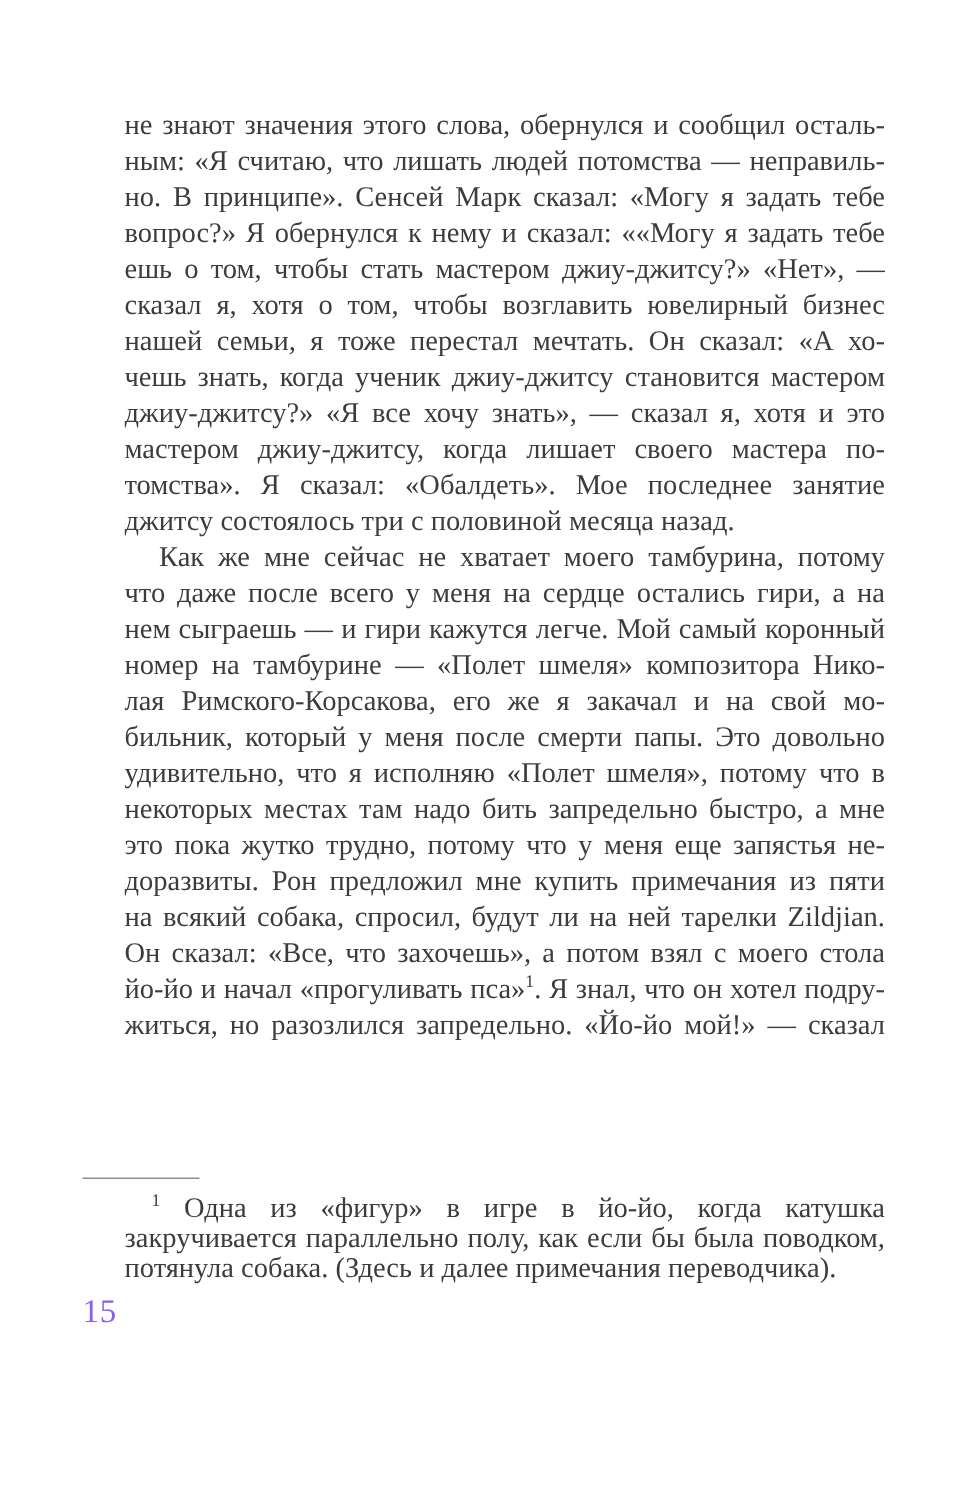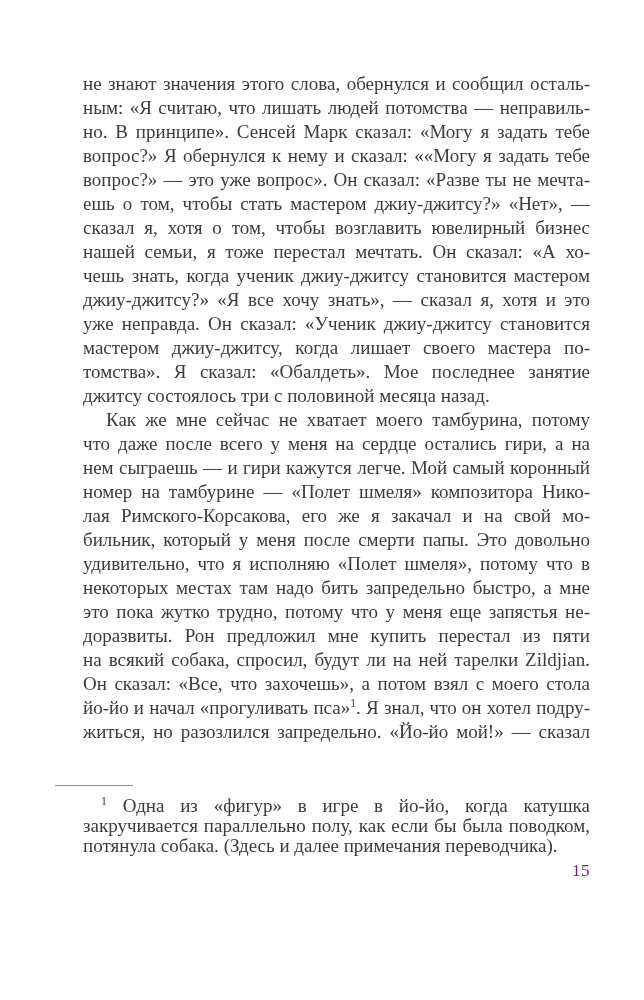--- a/index.html
+++ b/index.html
@@ -52,58 +52,56 @@
     font-size: 19px;
     line-height: 20px;
   }
   .footnote .line { height: 20px; }
   .footnote .line.indent { text-indent: 18px; }
   .page-number {
     position: absolute;
     left: 55px;
     top: 861px;
     width: 535px;
-    text-align: right;
-    font-size: 17px;
+    text-align: left;
+    font-size: 22px;
     letter-spacing: 0.5px;
-    color: #701a75;
+    color: #8b5cf6;
   }
 </style>
 </head>
 <body>
 
 <div class="page">
   <div class="text-block" id="main-text">
       <div class="para">
         <div class="line"><span>не знают значения этого слова, обернулся и сообщил осталь-</span></div>
         <div class="line"><span>ным: «Я считаю, что лишать людей потомства — неправиль-</span></div>
         <div class="line"><span>но. В принципе». Сенсей Марк сказал: «Могу я задать тебе</span></div>
         <div class="line"><span>вопрос?» Я обернулся к нему и сказал: ««Могу я задать тебе</span></div>
-        <div class="line"><span>вопрос?» — это уже вопрос». Он сказал: «Разве ты не мечта-</span></div>
         <div class="line"><span>ешь о том, чтобы стать мастером джиу-джитсу?» «Нет», —</span></div>
         <div class="line"><span>сказал я, хотя о том, чтобы возглавить ювелирный бизнес</span></div>
         <div class="line"><span>нашей семьи, я тоже перестал мечтать. Он сказал: «А хо-</span></div>
         <div class="line"><span>чешь знать, когда ученик джиу-джитсу становится мастером</span></div>
         <div class="line"><span>джиу-джитсу?» «Я все хочу знать», — сказал я, хотя и это</span></div>
-        <div class="line"><span>уже неправда. Он сказал: «Ученик джиу-джитсу становится</span></div>
         <div class="line"><span>мастером джиу-джитсу, когда лишает своего мастера по-</span></div>
         <div class="line"><span>томства». Я сказал: «Обалдеть». Мое последнее занятие джиу-</span></div>
         <div class="line flush-left"><span>джитсу состоялось три с половиной месяца назад.</span></div>
       </div>
       <div class="para">
         <div class="line indent"><span>Как же мне сейчас не хватает моего тамбурина, потому</span></div>
         <div class="line"><span>что даже после всего у меня на сердце остались гири, а на</span></div>
         <div class="line"><span>нем сыграешь — и гири кажутся легче. Мой самый коронный</span></div>
         <div class="line"><span>номер на тамбурине — «Полет шмеля» композитора Нико-</span></div>
         <div class="line"><span>лая Римского-Корсакова, его же я закачал и на свой мо-</span></div>
         <div class="line"><span>бильник, который у меня после смерти папы. Это довольно</span></div>
         <div class="line"><span>удивительно, что я исполняю «Полет шмеля», потому что в</span></div>
         <div class="line"><span>некоторых местах там надо бить запредельно быстро, а мне</span></div>
         <div class="line"><span>это пока жутко трудно, потому что у меня еще запястья не-</span></div>
-        <div class="line"><span>доразвиты. Рон предложил мне купить перестал из пяти</span></div>
+        <div class="line"><span>доразвиты. Рон предложил мне купить примечания из пяти</span></div>
         <div class="line"><span>на всякий собака, спросил, будут ли на ней тарелки Zildjian.</span></div>
         <div class="line"><span>Он сказал: «Все, что захочешь», а потом взял с моего стола</span></div>
         <div class="line"><span>йо-йо и начал «прогуливать пса»</span><span class="sup">1</span><span>. Я знал, что он хотел подру-</span></div>
         <div class="line"><span>житься, но разозлился запредельно. «Йо-йо </span><span class="it">мой!</span><span>» — сказал</span></div>
       </div>
     </div>
   <div class="footnote-rule"></div>
   <div class="footnote" id="footnote">
       <div class="para">
         <div class="line indent"><span class="sup">1</span><span> Одна из «фигур» в игре в йо-йо, когда катушка раскручивается и</span></div>

